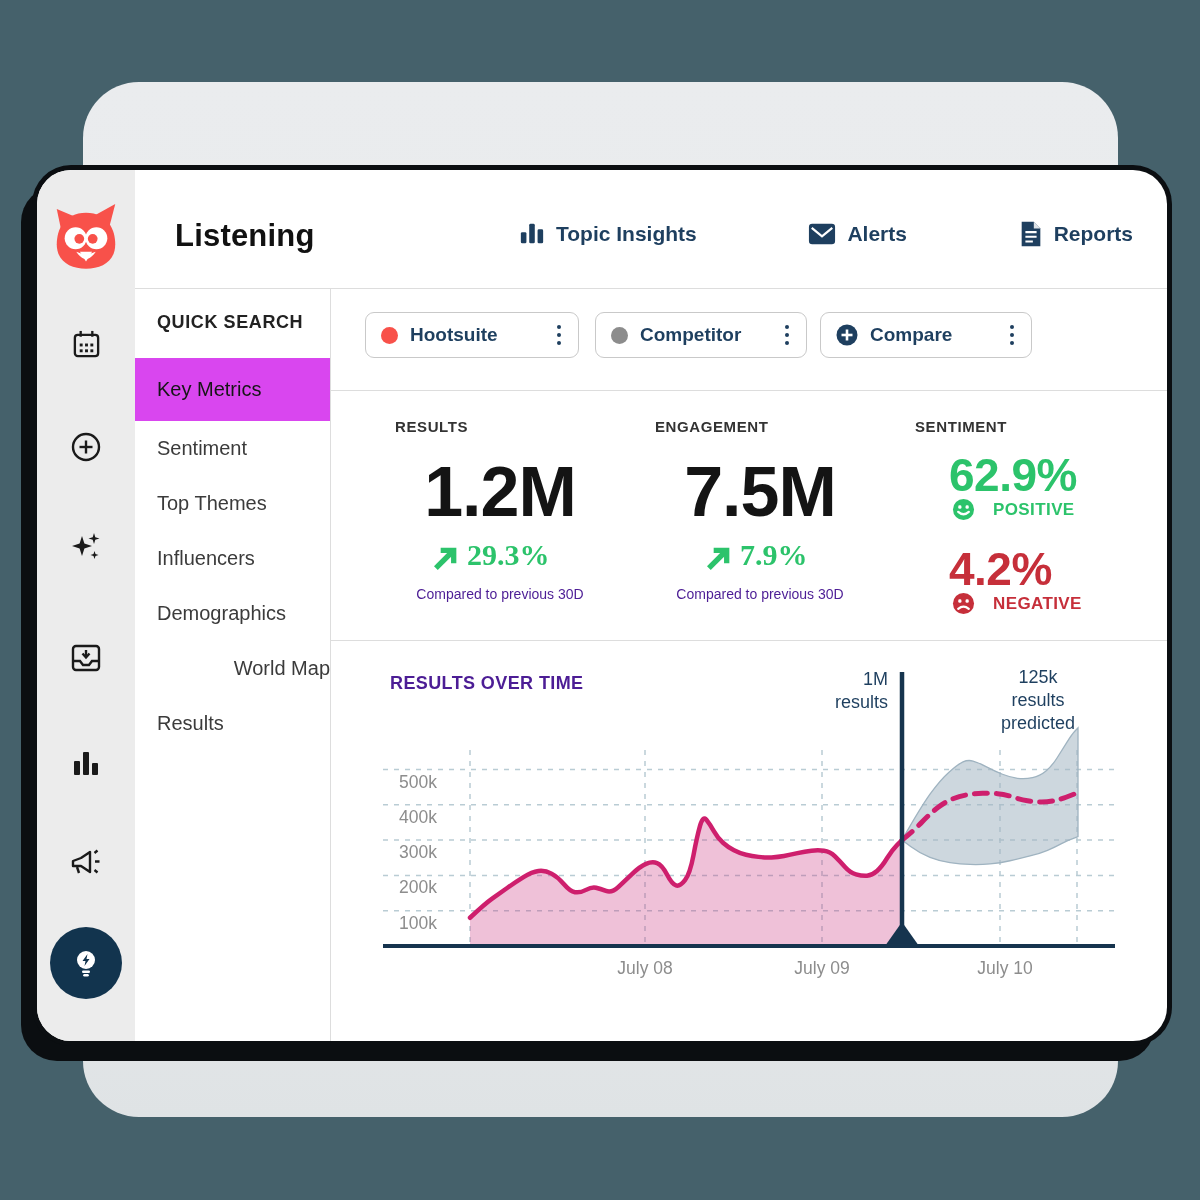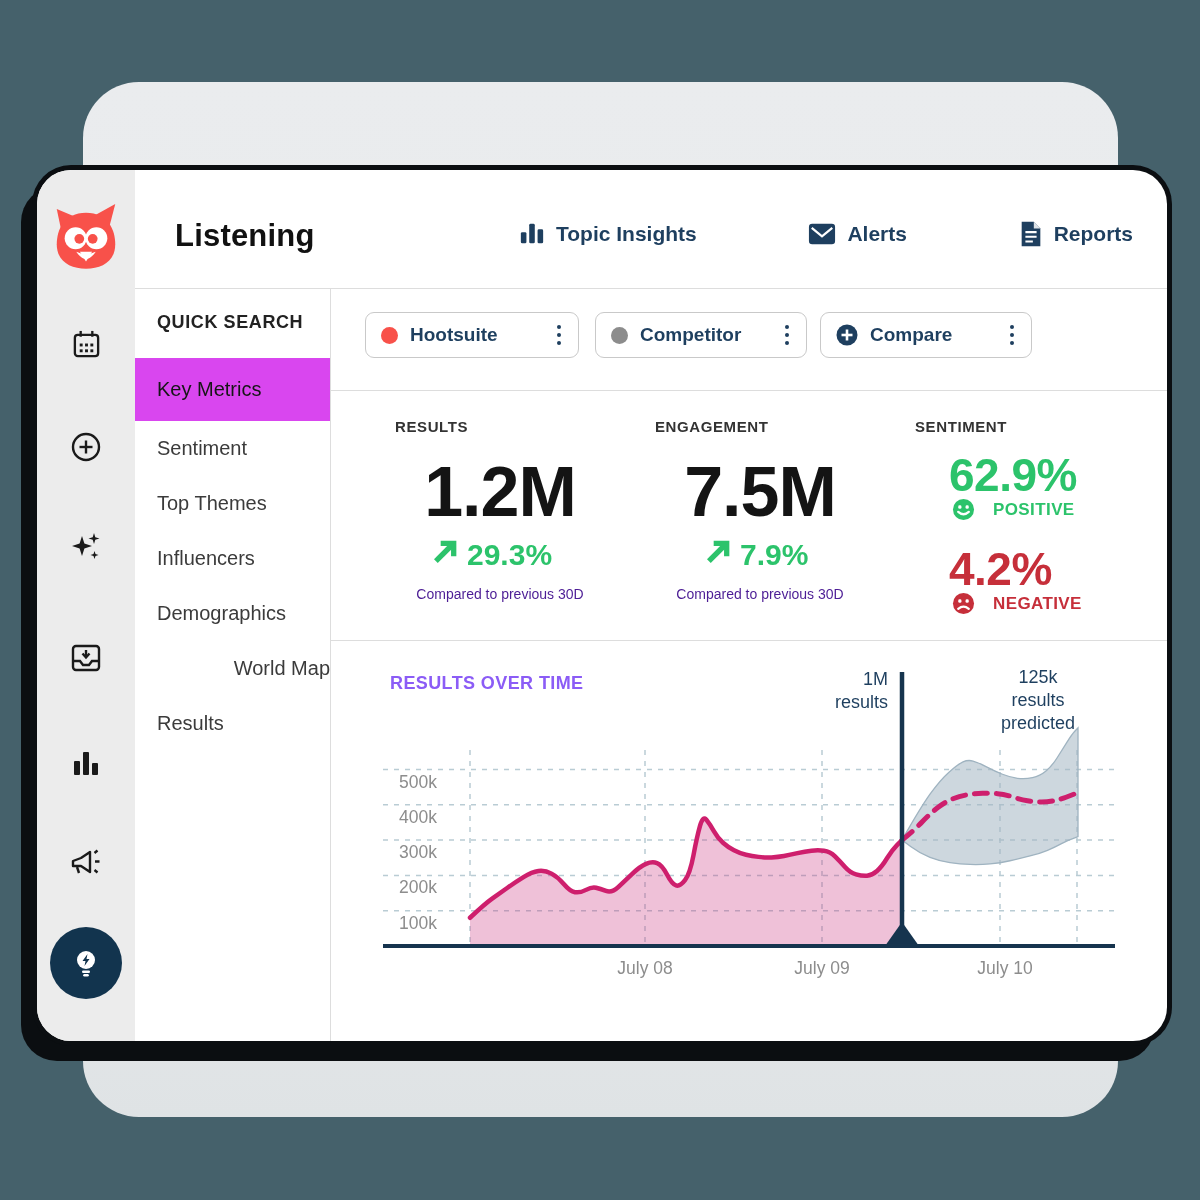--- a/index.html
+++ b/index.html
@@ -27,27 +27,27 @@
   
   .chip{position:absolute;top:142px;height:46px;background:#fff;border:1.5px solid #c9c9c9;border-radius:9px;
         display:flex;align-items:center;box-sizing:border-box;padding:0 15px;gap:12px;cursor:pointer;}
   .chip-label{font-size:19px;font-weight:bold;color:#1e3f5f;flex:1;}
   .dot{width:17px;height:17px;border-radius:50%;}
   .kebab{display:flex;flex-direction:column;gap:3.5px;align-items:center;padding:2px;}
   .kebab i{width:4.5px;height:4.5px;border-radius:50%;background:#1e3f5f;display:block;}
   
   .m-label{position:absolute;font-size:15px;font-weight:bold;color:#333;letter-spacing:.6px;}
   .m-value{position:absolute;font-size:70px;font-weight:bold;color:#141414;text-align:center;letter-spacing:-1px;}
-  .m-change{position:absolute;display:flex;align-items:flex-start;gap:8px;color:#2cc36b;font-size:30px;font-weight:bold;}
+  .m-change{position:absolute;display:flex;align-items:flex-end;gap:8px;color:#2cc36b;font-size:30px;font-weight:bold;font-family:Liberation Serif, serif;}
   .m-caption{position:absolute;font-size:14px;color:#4c1d95;text-align:center;}
   .s-value{position:absolute;font-size:46px;font-weight:bold;letter-spacing:-.5px;}
   .s-row{position:absolute;display:flex;align-items:center;gap:18px;font-size:17px;font-weight:bold;letter-spacing:.4px;}
   .green{color:#2cc36b;} .red{color:#c62f3a;}
   
-  .chart-title{position:absolute;left:353px;top:503px;font-size:18px;font-weight:bold;color:#8b5cf6;letter-spacing:.4px;}
+  .chart-title{position:absolute;left:353px;top:503px;font-size:18px;font-weight:bold;color:#4c1d95;letter-spacing:.4px;}
   .annot{position:absolute;color:#1e3f5f;font-size:18px;line-height:23px;}
   .annot.right{text-align:right;} .annot.center{text-align:center;}
   .grid{stroke:#b9ccd4;stroke-width:1.5;stroke-dasharray:5 6;fill:none;}
   .ylab,.xlab{fill:#8d8d8d;font-size:17.5px;font-family:"Liberation Sans","DejaVu Sans",sans-serif;}
 </style>
 </head>
 <body>
 
 <div class="backdrop"></div>
 

